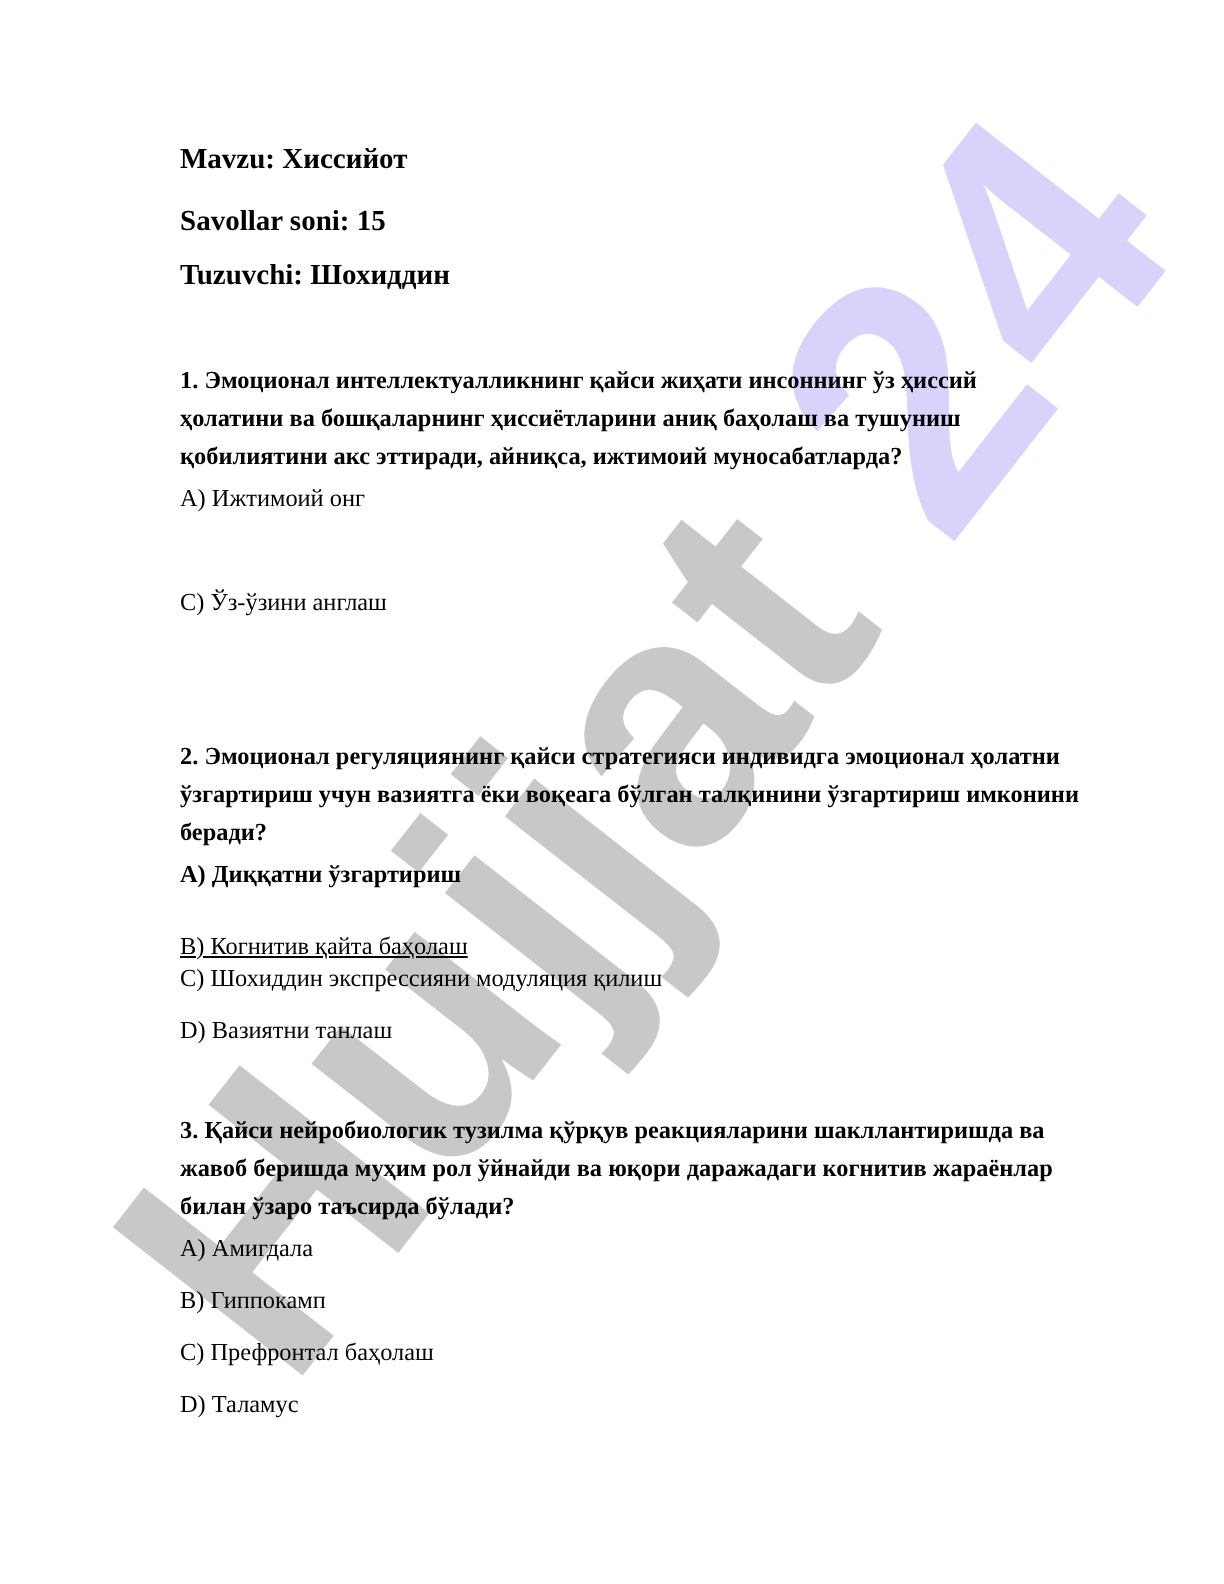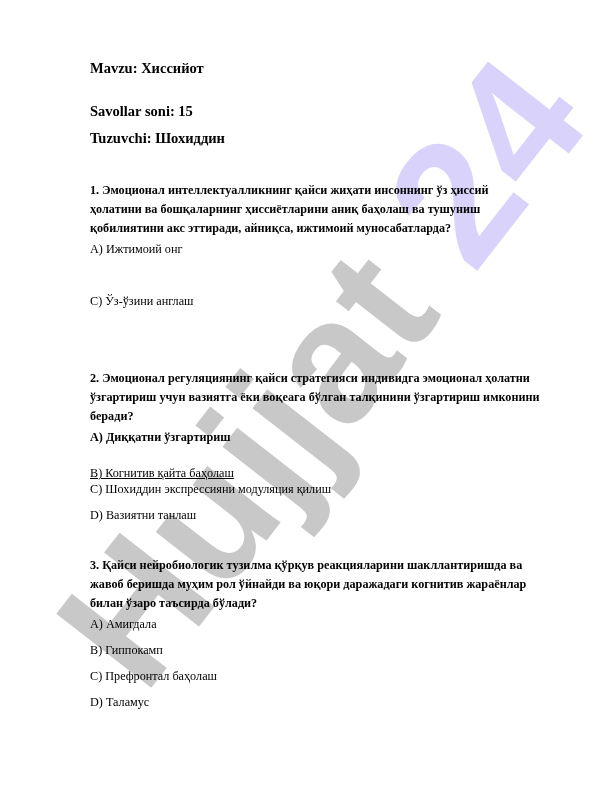--- a/index.html
+++ b/index.html
@@ -62,21 +62,21 @@
 
 <svg class="watermark" viewBox="0 0 612 792" xmlns="http://www.w3.org/2000/svg">
   <g transform="translate(300,400) rotate(-52)">
     <text x="-330" y="60" font-family="Liberation Sans, DejaVu Sans, sans-serif" font-weight="bold" font-size="175" fill="#c8c8c8">Hujjat</text>
     <text x="205" y="60" font-family="Liberation Sans, DejaVu Sans, sans-serif" font-weight="bold" font-size="175" fill="#d9d2fb">24</text>
   </g>
 </svg>
 
 <div class="page">
 
-  <div class="meta-line" style="top:60px;">Mavzu: Хиссийот</div>
+  <div class="meta-line" style="top:72px;">Mavzu: Хиссийот</div>
   <div class="meta-line" style="top:103px;">Savollar soni: 15</div>
   <div class="meta-line" style="top:130px;">Tuzuvchi: Шохиддин</div>
 
   <div class="question" style="top:181px;">
     <p class="q-text">1. Эмоционал интеллектуалликнинг қайси жиҳати инсоннинг ўз ҳиссий ҳолатини ва бошқаларнинг ҳиссиётларини аниқ баҳолаш ва тушуниш қобилиятини акс эттиради, айниқса, ижтимоий муносабатларда?</p>
     <div class="option" style="top:61px;">A) Ижтимоий онг</div>
     <div class="option" style="top:113px;">C) Ўз-ўзини англаш</div>
   </div>
 
   <div class="question" style="top:369px;">

